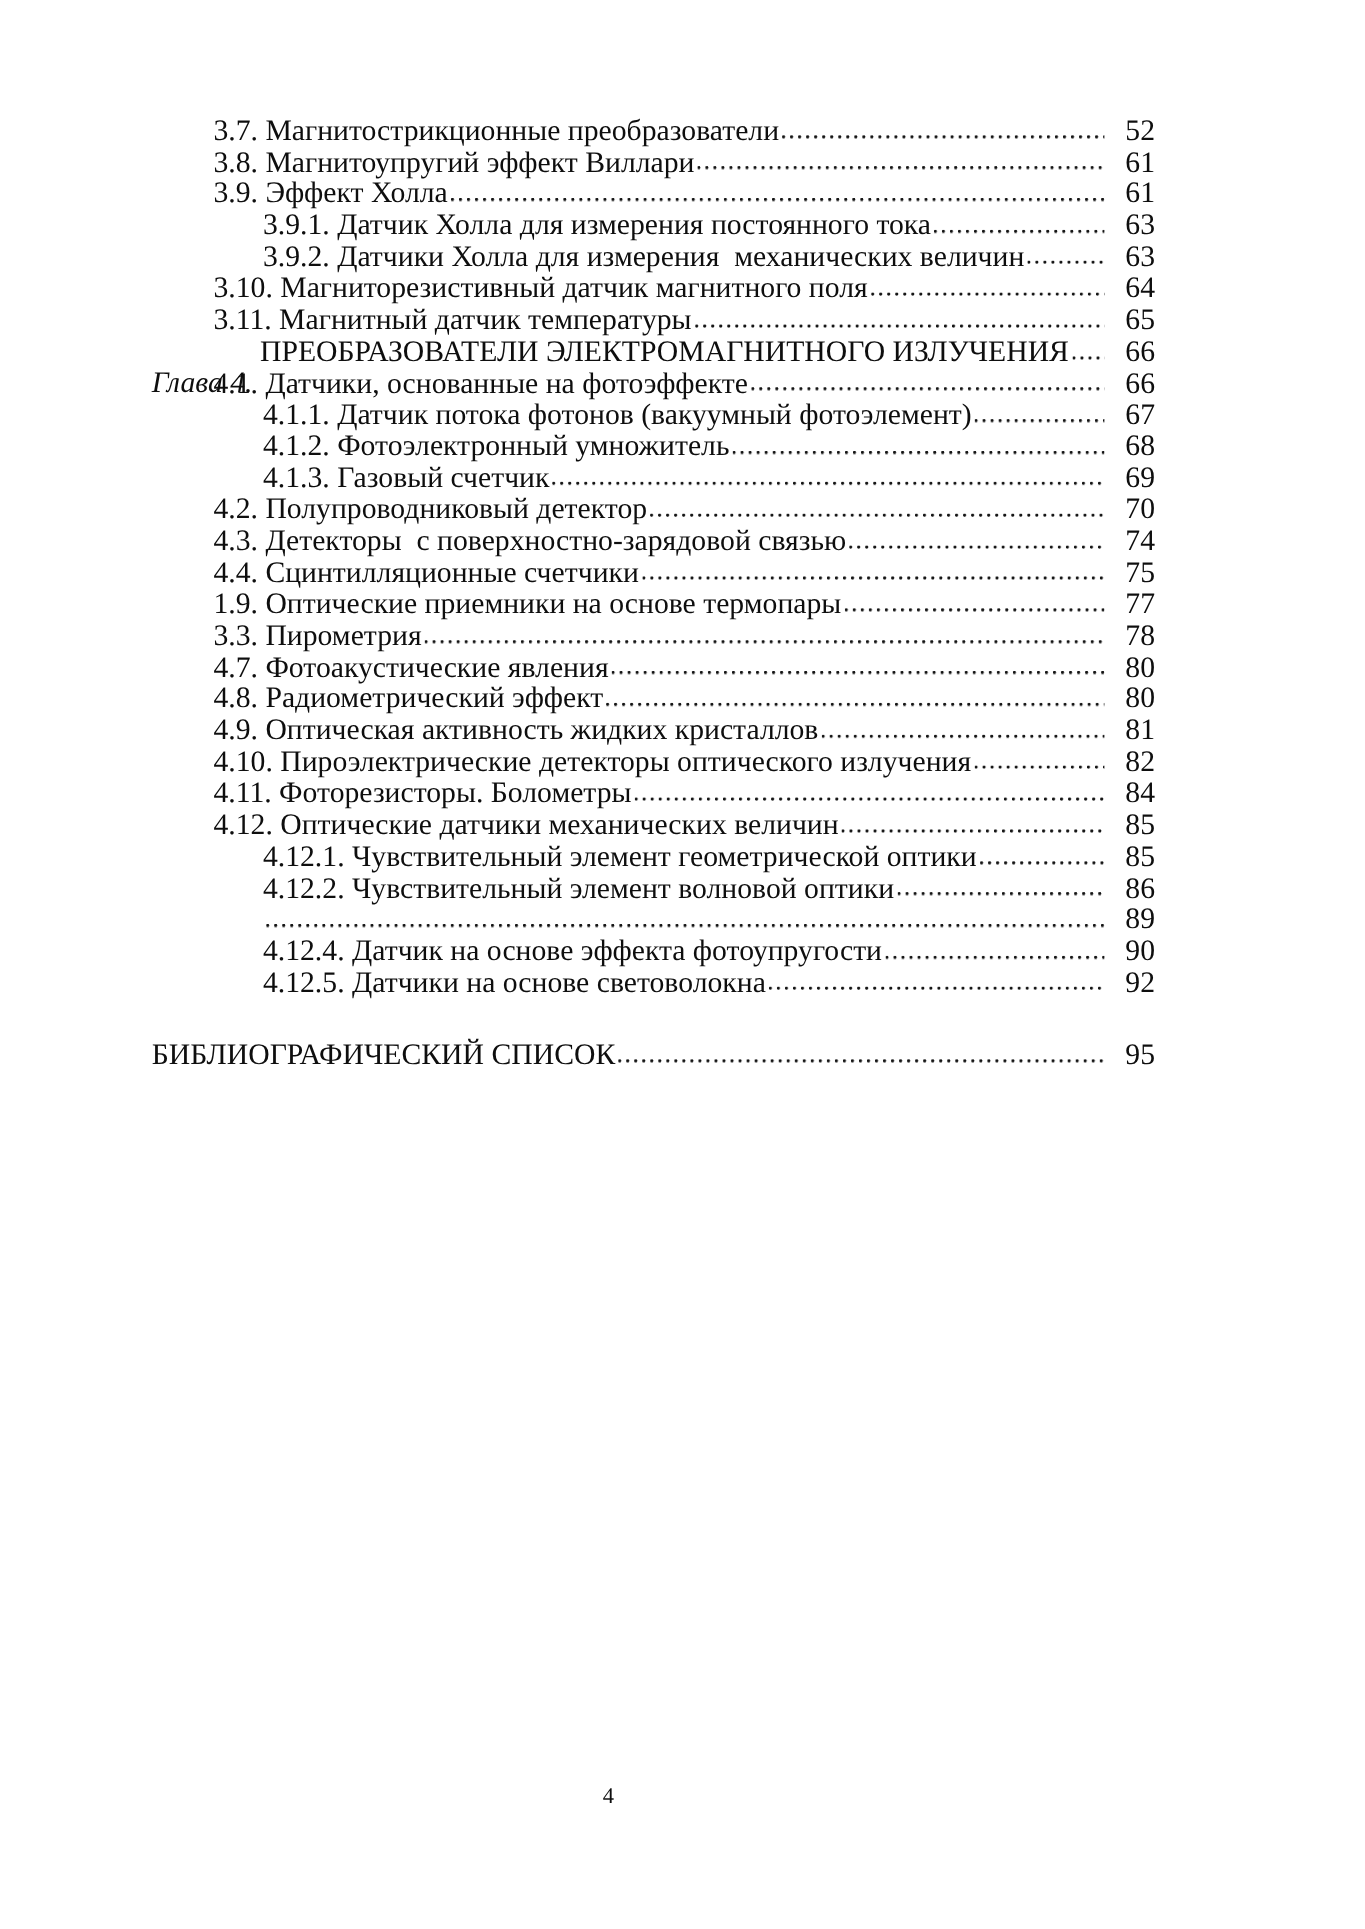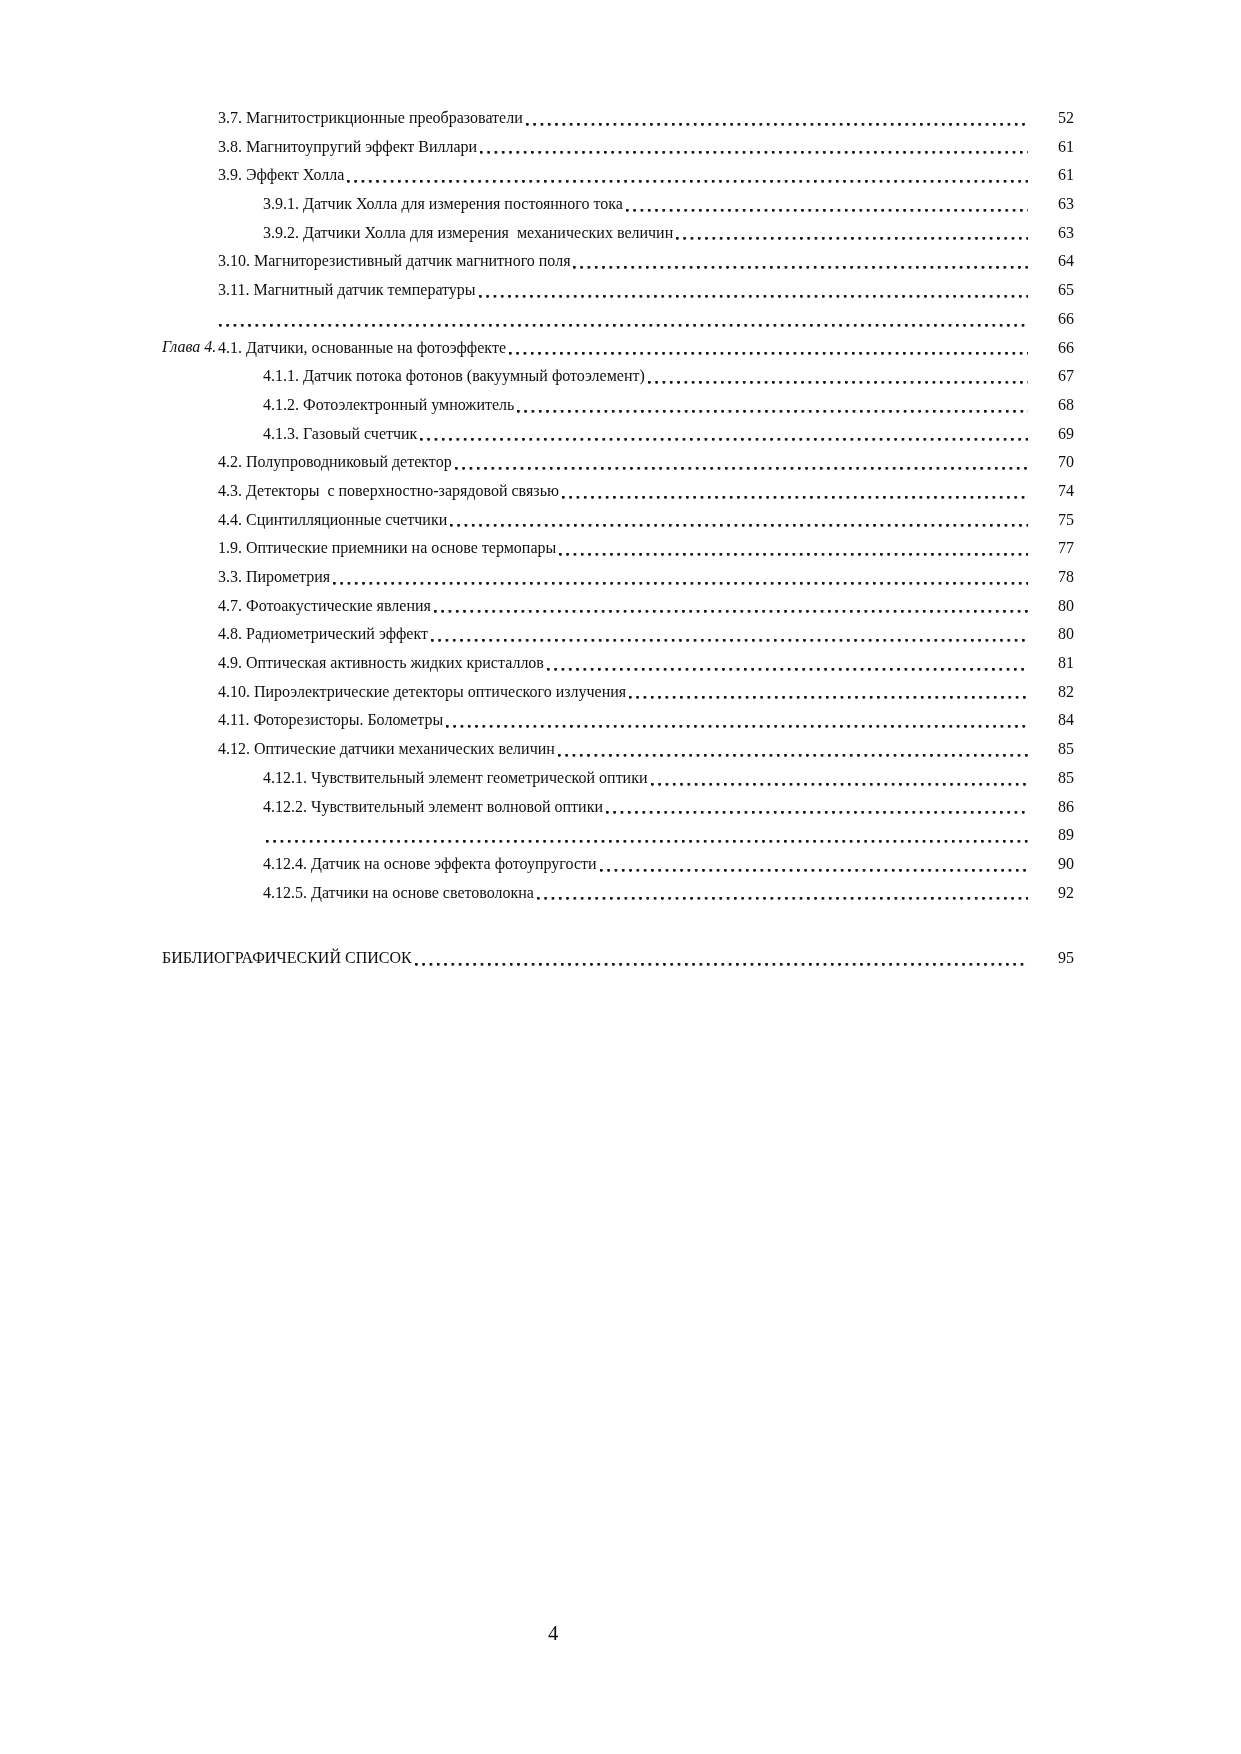--- a/index.html
+++ b/index.html
@@ -11,24 +11,24 @@
     position: relative;
     width: 1241px;
     height: 1754px;
     background: #ffffff;
     overflow: hidden;
     color: #0e0e0e;
     font-family: "Liberation Serif", "DejaVu Serif", serif;
   }
   .toc {
     position: absolute;
-    left: 162px;
+    left: 138px;
     top: 104px;
     width: 912px;
-    font-size: 16px;
+    font-size: 27px;
     line-height: 28.7px;
   }
   .toc-row {
     display: flex;
     align-items: stretch;
     height: 28.7px;
     white-space: pre;
   }
   .toc-row.indent-1 { padding-left: 56px; }
   .toc-row.indent-2 { padding-left: 101px; }
@@ -100,21 +100,21 @@
     <span class="toc-label">3.10. Магниторезистивный датчик магнитного поля</span>
     <span class="dot-leader"></span>
     <span class="toc-page-num">64</span>
   </div>
       <div class="toc-row indent-1">
     <span class="toc-label">3.11. Магнитный датчик температуры</span>
     <span class="dot-leader"></span>
     <span class="toc-page-num">65</span>
   </div>
       <div class="toc-row">
-    <span class="chapter-prefix">Глава 4.</span>
+    <span class="chapter-prefix">Глава 4.</span><span class="toc-label"> ПРЕОБРАЗОВАТЕЛИ ЭЛЕКТРОМАГНИТНОГО ИЗЛУЧЕНИЯ</span>
     <span class="dot-leader"></span>
     <span class="toc-page-num">66</span>
   </div>
       <div class="toc-row indent-1">
     <span class="toc-label">4.1. Датчики, основанные на фотоэффекте</span>
     <span class="dot-leader"></span>
     <span class="toc-page-num">66</span>
   </div>
       <div class="toc-row indent-2">
     <span class="toc-label">4.1.1. Датчик потока фотонов (вакуумный фотоэлемент)</span>

